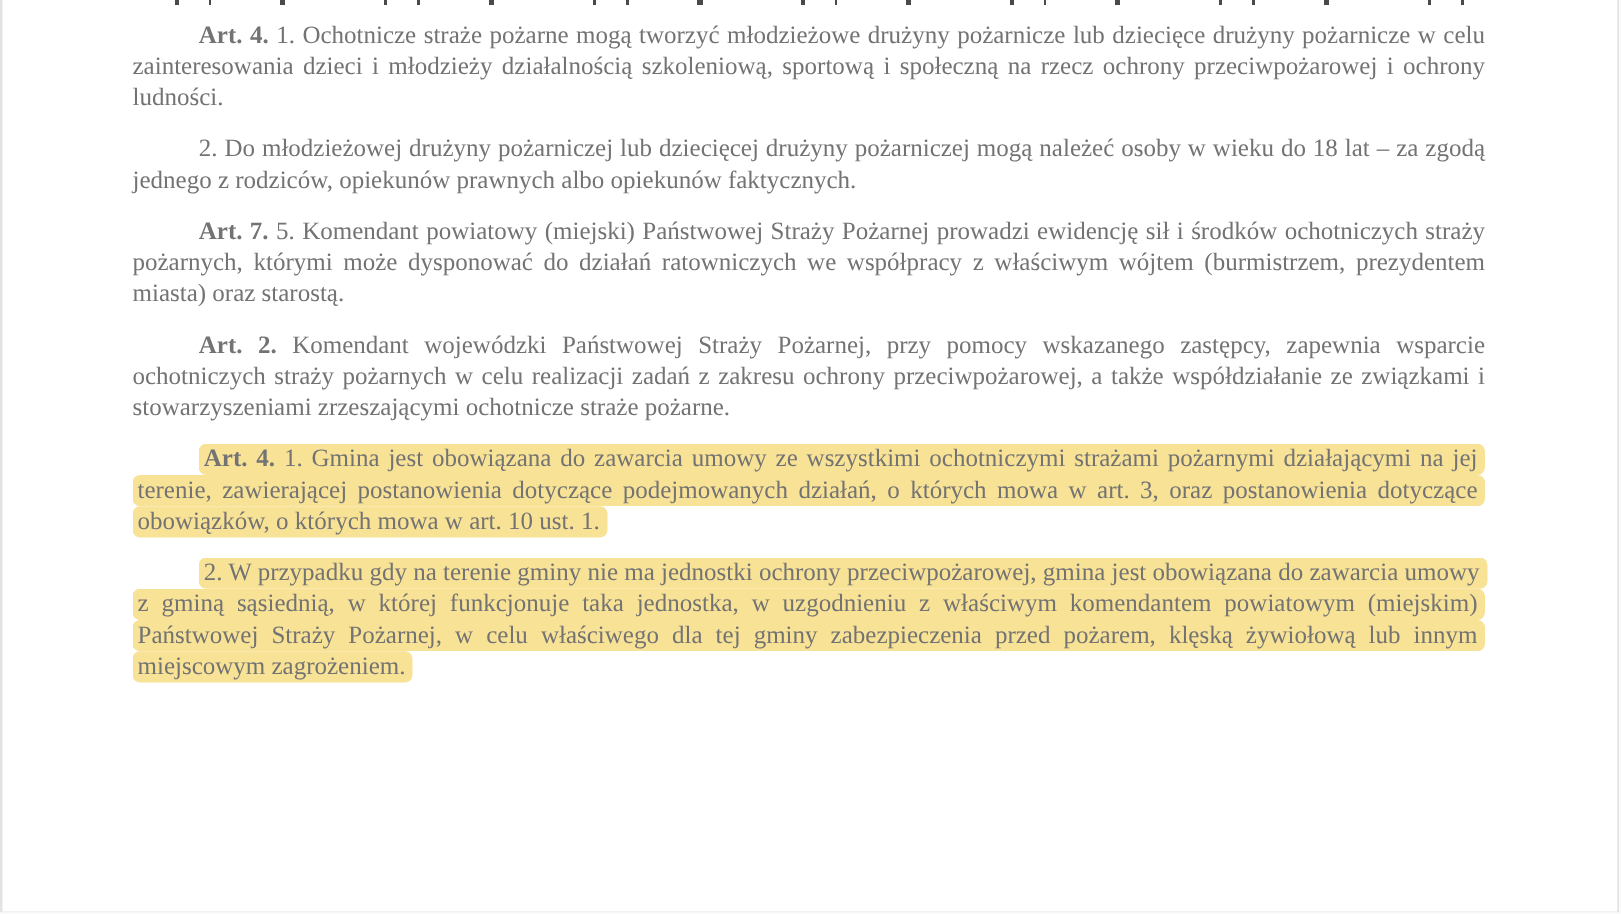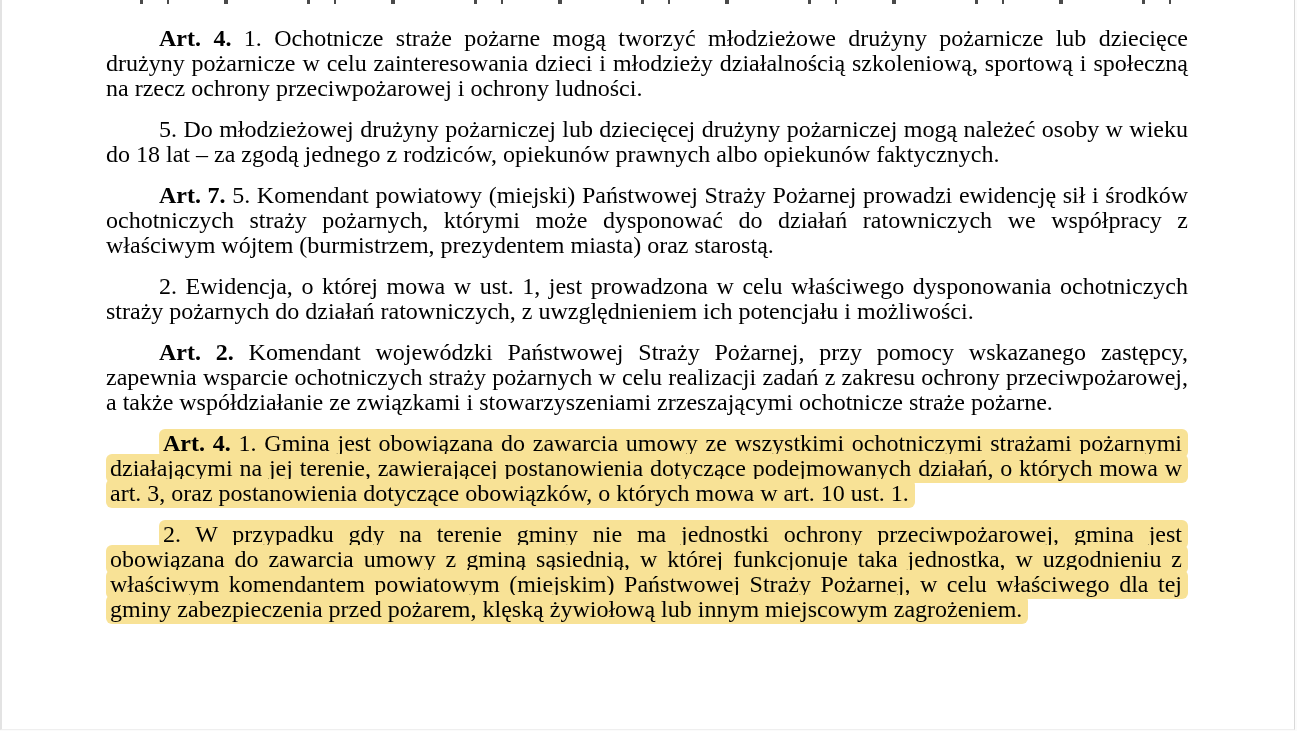--- a/index.html
+++ b/index.html
@@ -33,25 +33,25 @@
     background:
       repeating-linear-gradient(90deg,
         transparent 0 34px, #2a2a2a 34px 37px,
         transparent 37px 61px, #2a2a2a 61px 63px,
         transparent 63px 118px, #2a2a2a 118px 122px,
         transparent 122px 167px);
     opacity: .85;
   }
   .doc-body {
     position: absolute;
-    top: 22px;
+    top: 12px;
     left: 104px;
     width: 1082px;
-    color: #000000;
-    font-size: 24px;
+    color: #737373;
+    font-size: 20px;
     line-height: 25px;
     text-align: justify;
   }
   .doc-body p {
     margin: 0 0 16px 0;
     text-indent: 53px;
   }
   .doc-body p:first-child {
     margin-top: 4px;
   }
@@ -67,25 +67,24 @@
   }
 </style>
 </head>
 <body>
 
 <div class="page">
   <div class="clipped-line"></div>
   <div class="doc-body">
   <p><span class="wrap"><span class="lead">Art. 4. </span><span class="txt">1. Ochotnicze straże pożarne mogą tworzyć młodzieżowe drużyny pożarnicze lub dziecięce drużyny pożarnicze w celu zainteresowania dzieci i młodzieży działalnością szkoleniową, sportową i społeczną na rzecz ochrony przeciwpożarowej i ochrony ludności.</span></span></p>
 
-  <p><span class="wrap"><span class="lead"></span><span class="txt">5. Do młodzieżowej drużyny pożarniczej lub dziecięcej drużyny pożarniczej mogą należeć osoby w wieku do 18 lat – za zgodą jednego z rodziców, opiekunów prawnych albo opiekunów faktycznych.</span></span></p>
+  <p><span class="wrap"><span class="lead"></span><span class="txt">2. Do młodzieżowej drużyny pożarniczej lub dziecięcej drużyny pożarniczej mogą należeć osoby w wieku do 18 lat – za zgodą jednego z rodziców, opiekunów prawnych albo opiekunów faktycznych.</span></span></p>
 
   <p><span class="wrap"><span class="lead">Art. 7. </span><span class="txt">5. Komendant powiatowy (miejski) Państwowej Straży Pożarnej prowadzi ewidencję sił i środków ochotniczych straży pożarnych, którymi może dysponować do działań ratowniczych we współpracy z właściwym wójtem (burmistrzem, prezydentem miasta) oraz starostą.</span></span></p>
 
-  <p><span class="wrap"><span class="lead"></span><span class="txt">2. Ewidencja, o której mowa w ust. 1, jest prowadzona w celu właściwego dysponowania ochotniczych straży pożarnych do działań ratowniczych, z uwzględnieniem ich potencjału i możliwości.</span></span></p>
 
   <p><span class="wrap"><span class="lead">Art. 2. </span><span class="txt">Komendant wojewódzki Państwowej Straży Pożarnej, przy pomocy wskazanego zastępcy, zapewnia wsparcie ochotniczych straży pożarnych w celu realizacji zadań z zakresu ochrony przeciwpożarowej, a także współdziałanie ze związkami i stowarzyszeniami zrzeszającymi ochotnicze straże pożarne.</span></span></p>
 
   <p class="highlighted"><span class="wrap"><span class="lead">Art. 4. </span><span class="txt">1. Gmina jest obowiązana do zawarcia umowy ze wszystkimi ochotniczymi strażami pożarnymi działającymi na jej terenie, zawierającej postanowienia dotyczące podejmowanych działań, o których mowa w art. 3, oraz postanowienia dotyczące obowiązków, o których mowa w art. 10 ust. 1.</span></span></p>
 
   <p class="highlighted"><span class="wrap"><span class="lead"></span><span class="txt">2. W przypadku gdy na terenie gminy nie ma jednostki ochrony przeciwpożarowej, gmina jest obowiązana do zawarcia umowy z gminą sąsiednią, w której funkcjonuje taka jednostka, w uzgodnieniu z właściwym komendantem powiatowym (miejskim) Państwowej Straży Pożarnej, w celu właściwego dla tej gminy zabezpieczenia przed pożarem, klęską żywiołową lub innym miejscowym zagrożeniem.</span></span></p>
 </div>
 </div>
 
 </body></html>

